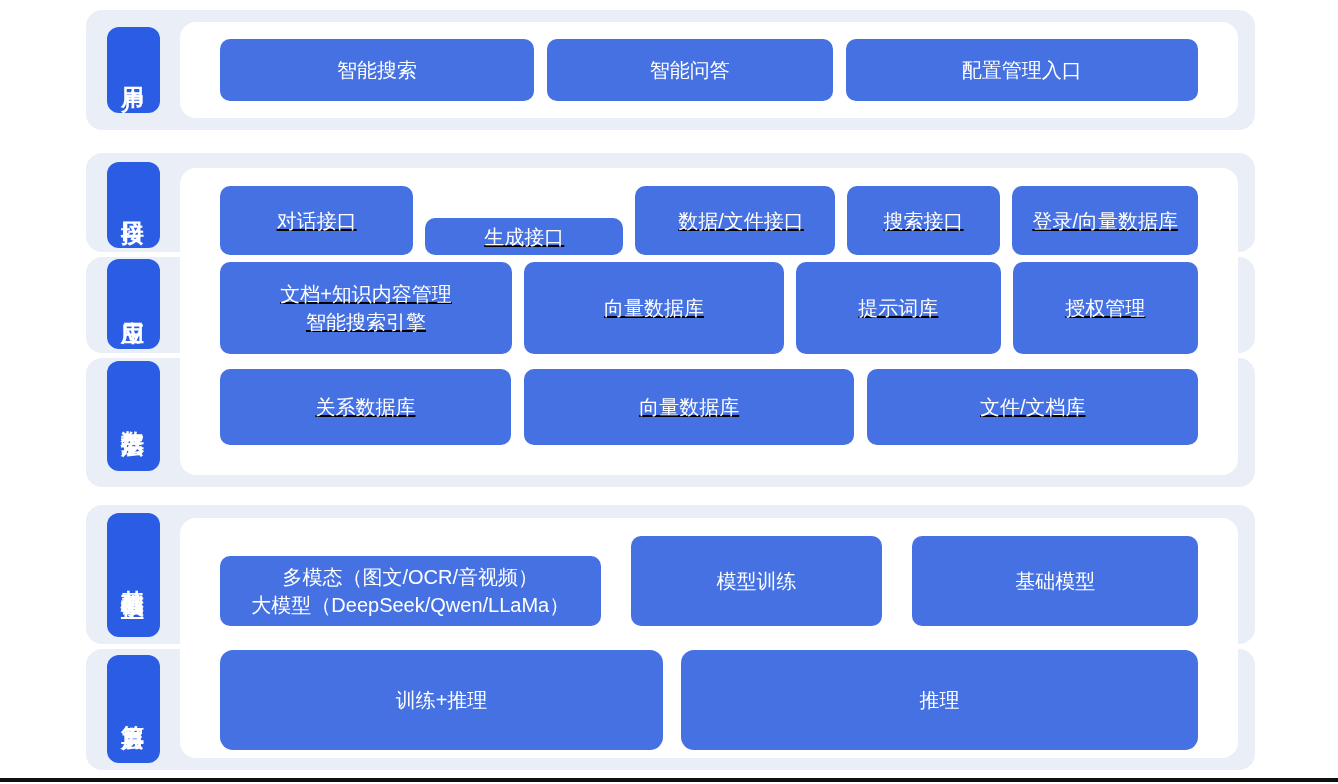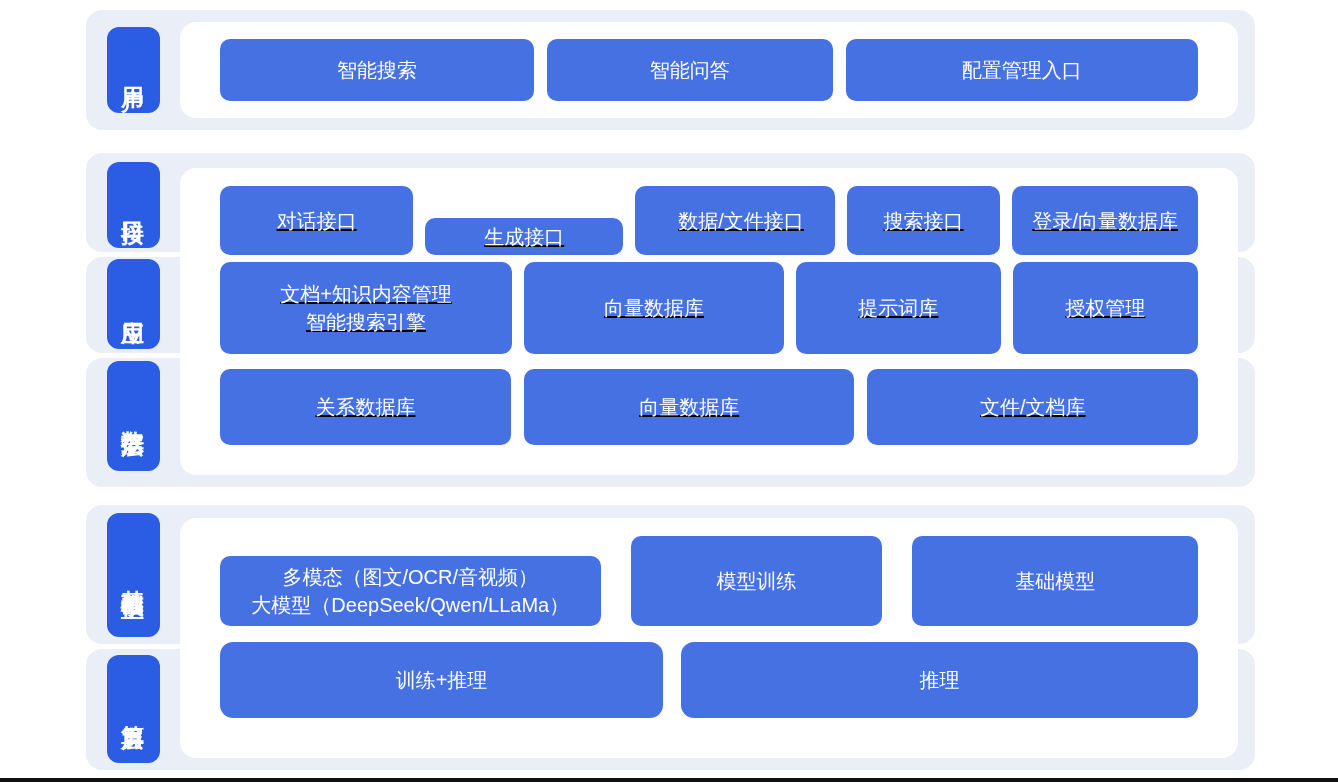--- a/index.html
+++ b/index.html
@@ -41,21 +41,21 @@
   }
   #panel-user  { top:12px; height:96px; display:flex; align-items:center; gap:13px; padding:0 40px; }
   #panel-mid   { top:15px; height:307px; padding:18px 40px 0; box-sizing:border-box;text-decoration:underline; }
   #panel-found { top:13px; height:240px; padding:18px 40px 0; box-sizing:border-box; }
 
   .row { display:flex; gap:12px; }
   #row-interface   { height:69px;  }
   #row-application { height:92px;  margin-top:7px; }
   #row-data        { height:76px;  margin-top:15px; gap:13px; }
   #row-foundation  { height:90px;  gap:30px; }
-  #row-compute     { height:76px; margin-top:16px; gap:18px; }
+  #row-compute     { height:100px; margin-top:24px; gap:18px; }
 
   .btn {
     background:var(--block,#4571e3); border-radius:10px;
     color:#fff; font-size:20px; font-weight:500; line-height:1.4;
     display:flex; align-items:center; justify-content:center;
     text-align:center; white-space:pre-line;
   }
   #panel-user .btn { height:62px; }
   .big { border-radius:13px; }
 

